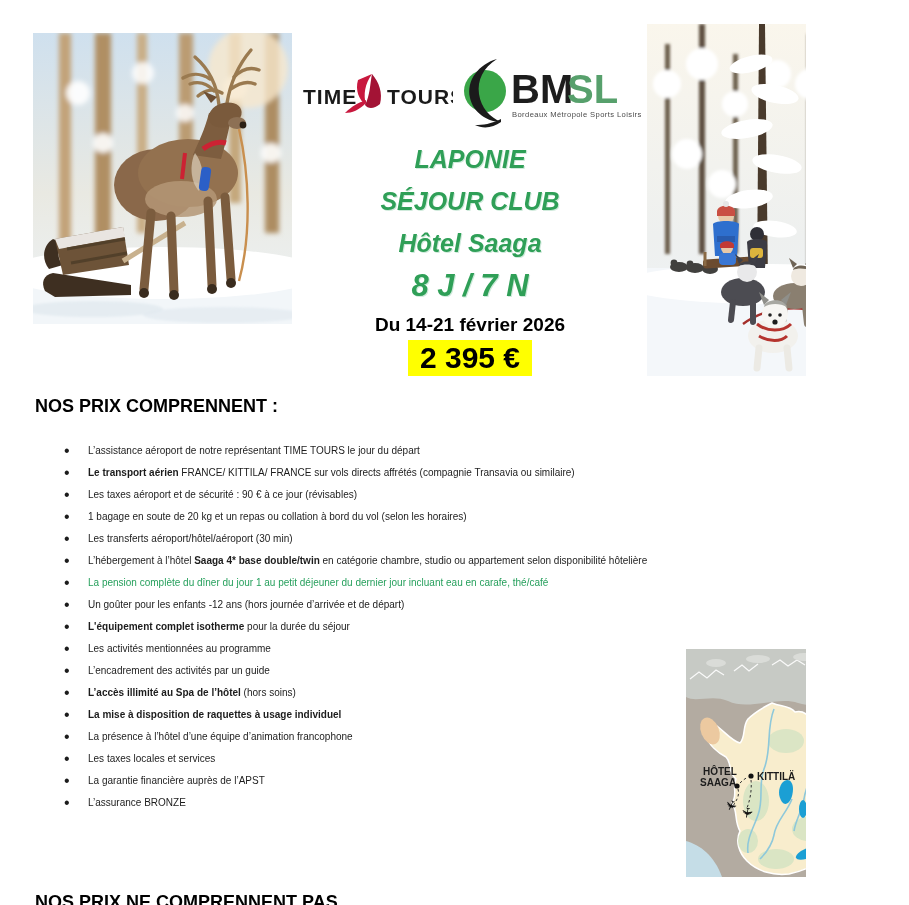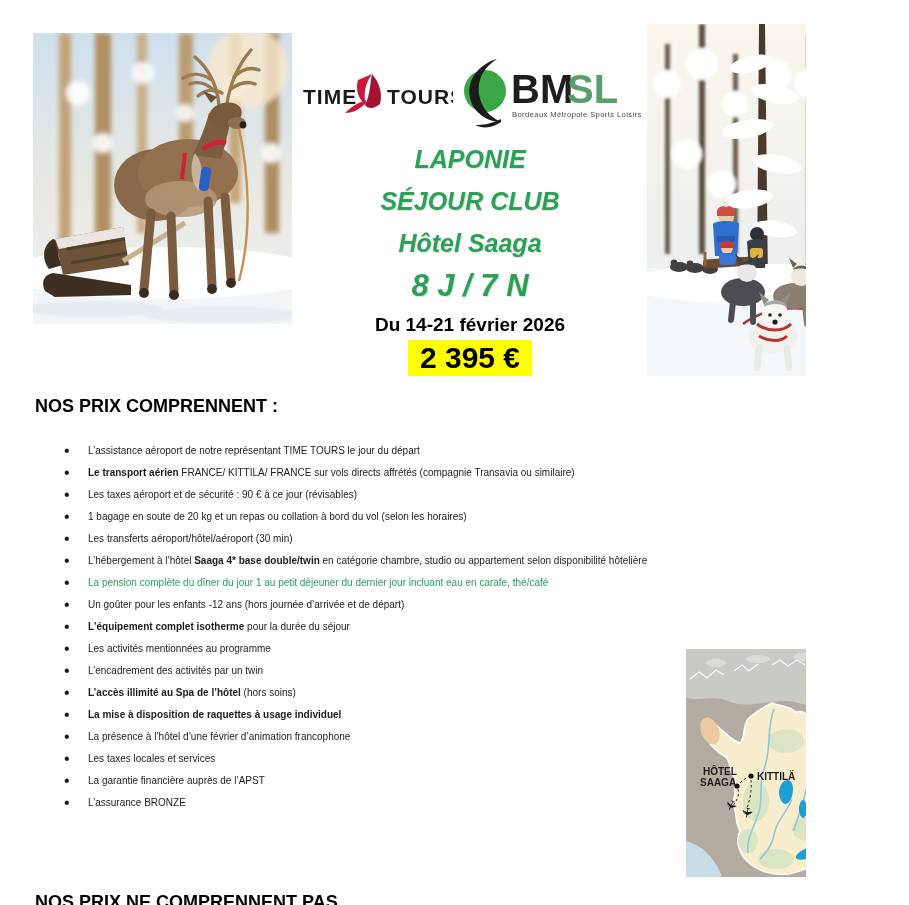--- a/index.html
+++ b/index.html
@@ -296,24 +296,24 @@
     <li><span>L’assistance aéroport de notre représentant TIME TOURS le jour du départ</span><span class="b"></span><span></span></li>
     <li><span></span><span class="b">Le transport aérien</span><span> FRANCE/ KITTILA/ FRANCE sur vols directs affrétés (compagnie Transavia ou similaire)</span></li>
     <li><span>Les taxes aéroport et de sécurité : 90 € à ce jour (révisables)</span><span class="b"></span><span></span></li>
     <li><span>1 bagage en soute de 20 kg et un repas ou collation à bord du vol (selon les horaires)</span><span class="b"></span><span></span></li>
     <li><span>Les transferts aéroport/hôtel/aéroport (30 min)</span><span class="b"></span><span></span></li>
     <li><span>L’hébergement à l’hôtel </span><span class="b">Saaga 4* base double/twin</span><span> en catégorie chambre, studio ou appartement selon disponibilité hôtelière</span></li>
     <li class="green"><span></span><span class="b">La pension complète du dîner du jour 1 au petit déjeuner du dernier jour incluant eau en carafe, thé/café</span><span></span></li>
     <li><span>Un goûter pour les enfants -12 ans (hors journée d’arrivée et de départ)</span><span class="b"></span><span></span></li>
     <li><span></span><span class="b">L'équipement complet isotherme</span><span> pour la durée du séjour</span></li>
     <li><span>Les activités mentionnées au programme</span><span class="b"></span><span></span></li>
-    <li><span>L’encadrement des activités par un twin</span><span class="b"></span><span></span></li>
+    <li><span>L’encadrement des activités par un guide</span><span class="b"></span><span></span></li>
     <li><span></span><span class="b">L’accès illimité au Spa de l’hôtel</span><span> (hors soins)</span></li>
     <li><span></span><span class="b">La mise à disposition de raquettes à usage individuel</span><span></span></li>
-    <li><span>La présence à l’hôtel d’une février d’animation francophone</span><span class="b"></span><span></span></li>
+    <li><span>La présence à l’hôtel d’une équipe d’animation francophone</span><span class="b"></span><span></span></li>
     <li><span>Les taxes locales et services</span><span class="b"></span><span></span></li>
     <li><span>La garantie financière auprès de l’APST</span><span class="b"></span><span></span></li>
     <li><span>L’assurance BRONZE</span><span class="b"></span><span></span></li>
   </ul>
 
   <div class="map">
     <svg width="172" height="228" viewBox="0 0 172 228">
       <rect width="172" height="228" fill="#b3aba1"></rect>
       <path d="M0,0 H172 V58 C150,52 132,60 112,54 C92,47 62,62 42,52 C26,45 10,54 0,48 Z" fill="#c7cac5"></path>
       <g stroke="#ffffff" stroke-width="1.2" fill="none" opacity="0.9">

